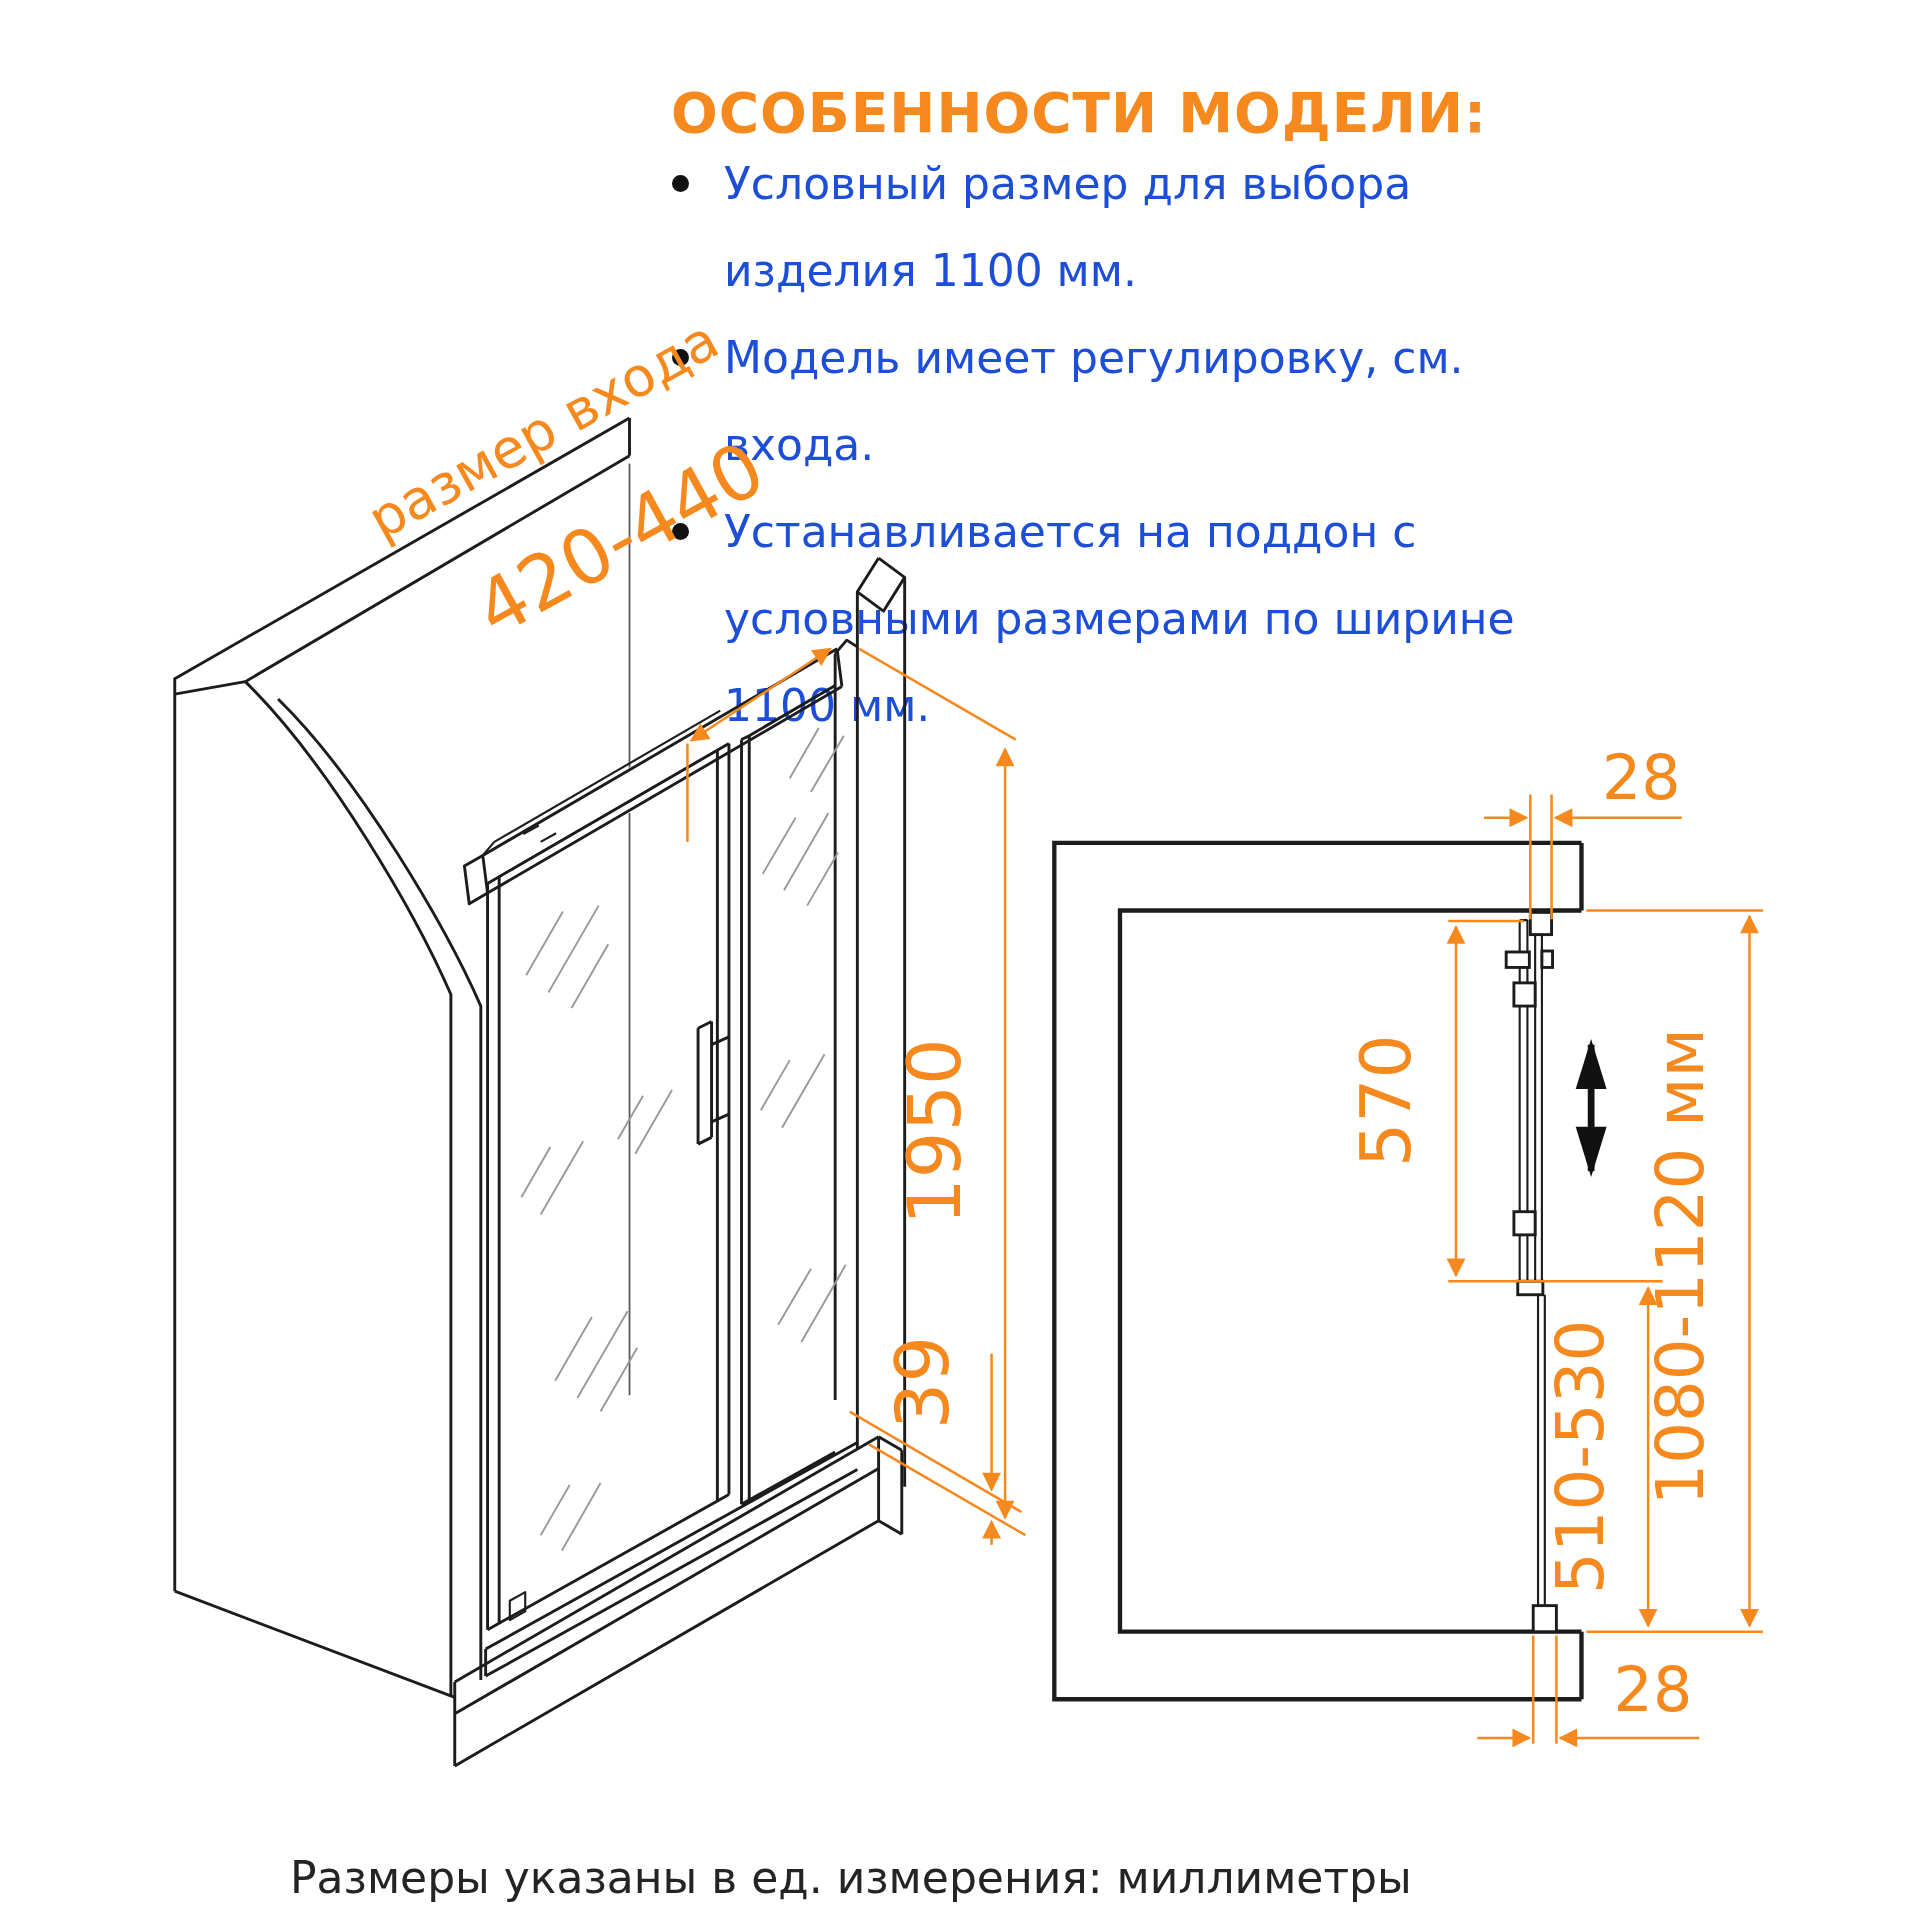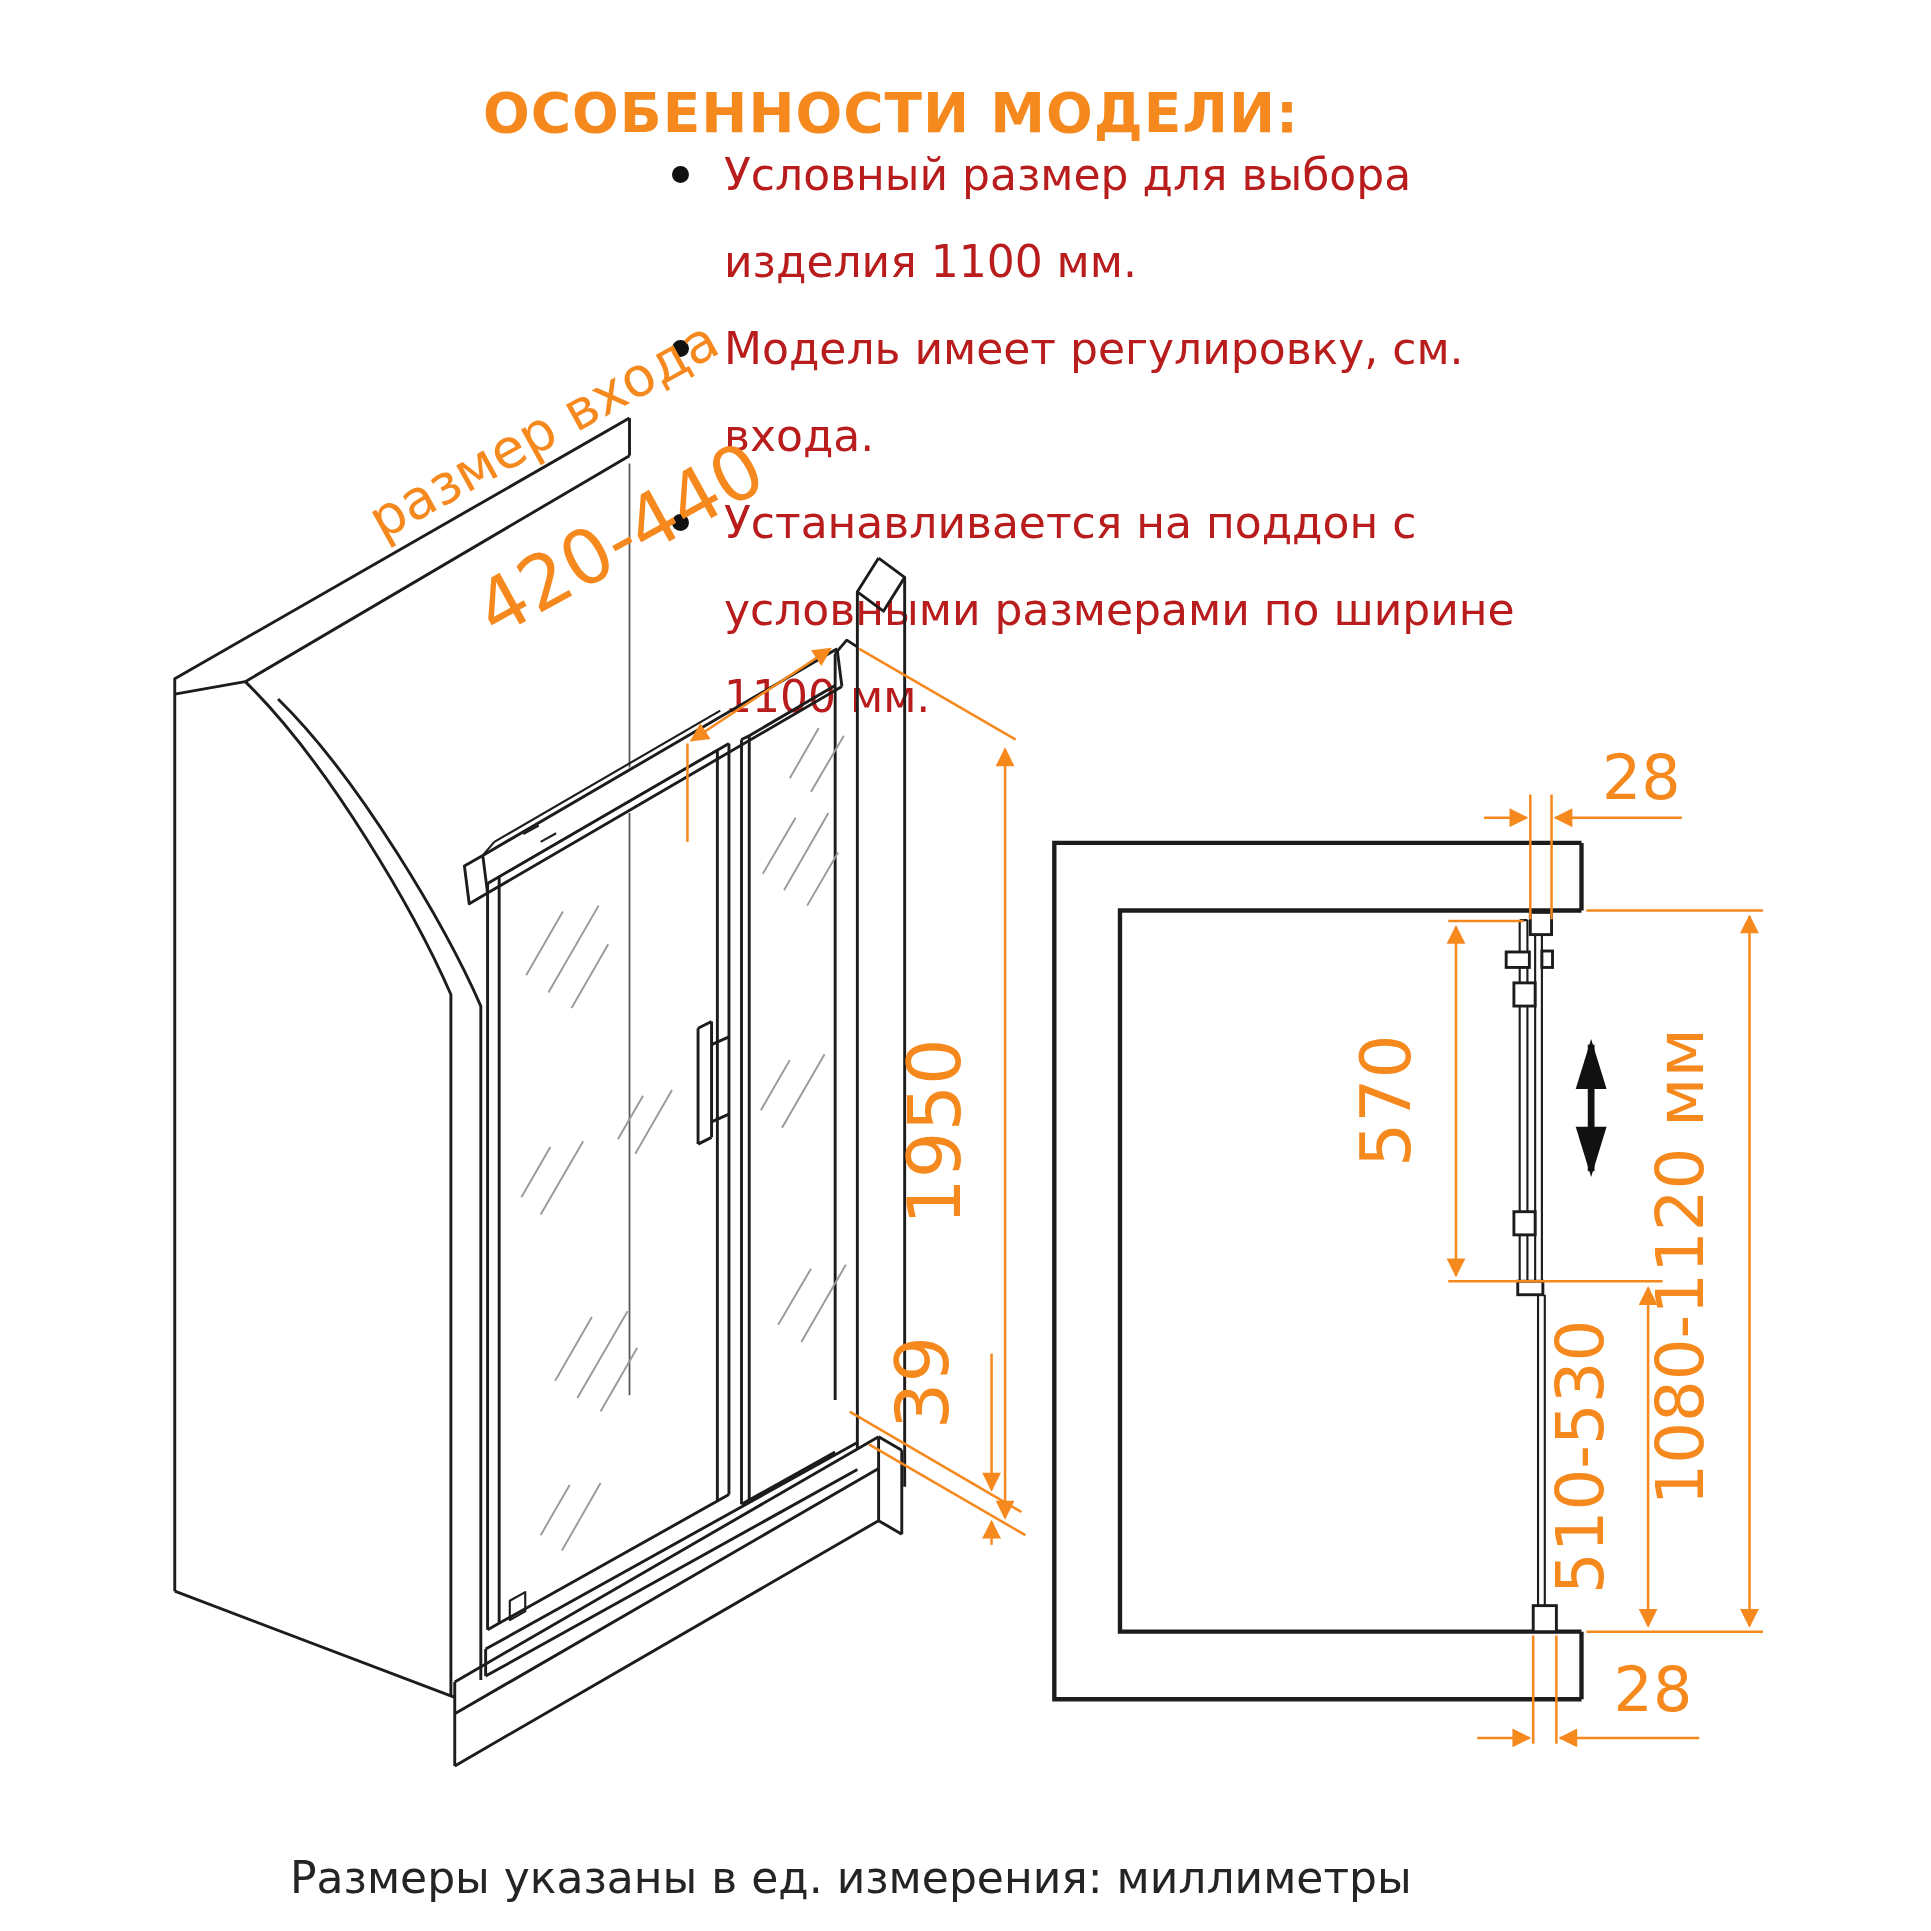--- a/index.html
+++ b/index.html
@@ -1,26 +1,26 @@
 <!DOCTYPE html>
 <html><head>
 <meta charset="utf-8">
 <style>
   html,body{margin:0;padding:0;background:#ffffff;}
   body{width:1931px;height:1931px;position:relative;font-family:"DejaVu Sans","Liberation Sans",sans-serif;}
   .canvas{position:absolute;inset:0;background:#fff;overflow:hidden;}
   .page-title{
     position:absolute;left:483px;top:81px;width:1004px;
-    text-align:left;font-size:55px;font-weight:700;color:#F6891E;
+    text-align:right;font-size:55px;font-weight:700;color:#F6891E;
     letter-spacing:1px;white-space:nowrap;
   }
   .feature-list{
-    position:absolute;left:664px;top:131px;width:898px;
+    position:absolute;left:664px;top:140px;width:898px;
     margin:0;padding:0;list-style:none;
-    font-size:44px;line-height:87px;color:#b91c1c;
+    font-size:44px;line-height:87px;color:#1d4ed8;
   }
   .feature-list li{position:relative;padding-left:60px;}
   .feature-list li .dot{
     position:absolute;left:7.7px;top:35px;width:17.4px;height:17.4px;border-radius:50%;
     background:#111;
   }
   .footer-note{
     position:absolute;left:290px;top:1852px;width:1352px;
     font-size:44px;color:#242424;white-space:nowrap;
   }

